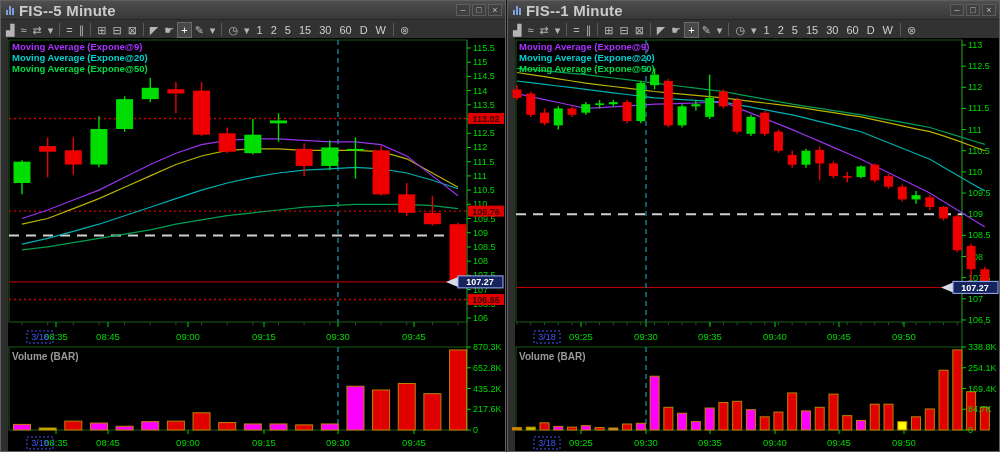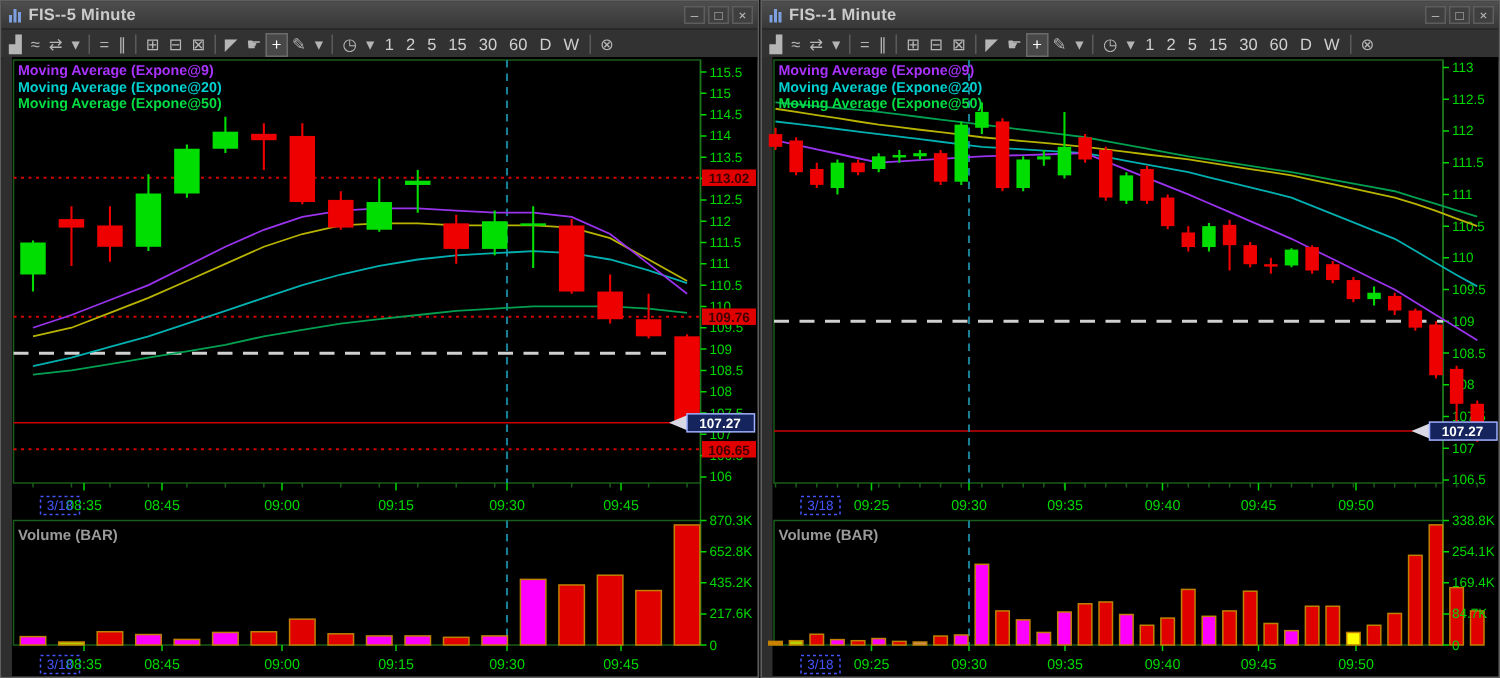--- a/index.html
+++ b/index.html
@@ -3,21 +3,21 @@
 <meta charset="utf-8">
 <style>
   html,body{margin:0;padding:0}
   body{width:1000px;height:452px;background:#141414;position:relative;overflow:hidden;
        font-family:"Liberation Sans",sans-serif;-webkit-user-select:none;user-select:none}
   .window{position:absolute;top:0;height:452px;background:#262626;border:1px solid #5f5f5f;box-sizing:border-box}
   .titlebar{height:18px;background:linear-gradient(#4e4e4e,#373737);display:flex;align-items:center;padding:0 3px;border-bottom:1px solid #272727}
   .ticon{display:flex;align-items:flex-end;gap:1px;height:10px;margin-left:2px}
   .ticon i{display:block;width:2px;background:#7d9fe0}
   .ticon i:nth-child(1){height:5px}.ticon i:nth-child(2){height:9px}.ticon i:nth-child(3){height:7px}
-  .ttext{color:#cbcbcb;font-size:11px;font-weight:bold;margin-left:5px;letter-spacing:.2px}
+  .ttext{color:#cbcbcb;font-size:15px;font-weight:bold;margin-left:5px;letter-spacing:.2px}
   .wbtns{margin-left:auto;display:flex;gap:2px}
   .wbtn{width:14px;height:12px;background:#3f3f3f;border:1px solid #5d5d5d;color:#bdbdbd;font-size:9px;line-height:11px;text-align:center;box-sizing:border-box;cursor:default}
   .toolbar{height:19px;background:#323232;display:flex;align-items:center;padding:0 2px;border-bottom:1px solid #1d1d1d}
   .tb-icons{display:flex;align-items:center;height:100%}
   .tbico{color:#b5b5b5;font-size:11px;padding:0 3px;line-height:16px;cursor:default}
   .tbico.active{background:#484848;border:1px solid #6a6a6a;color:#ffffff;line-height:14px}
   .tbint{color:#d0d0d0;font-size:11px;padding:0 4px;cursor:default}
   .tbsep{width:1px;height:13px;background:#5a5a5a;margin:0 3px}
   svg.chartsvg{display:block;position:absolute;top:37px;left:0px}
   text{font-family:"Liberation Sans",sans-serif}

